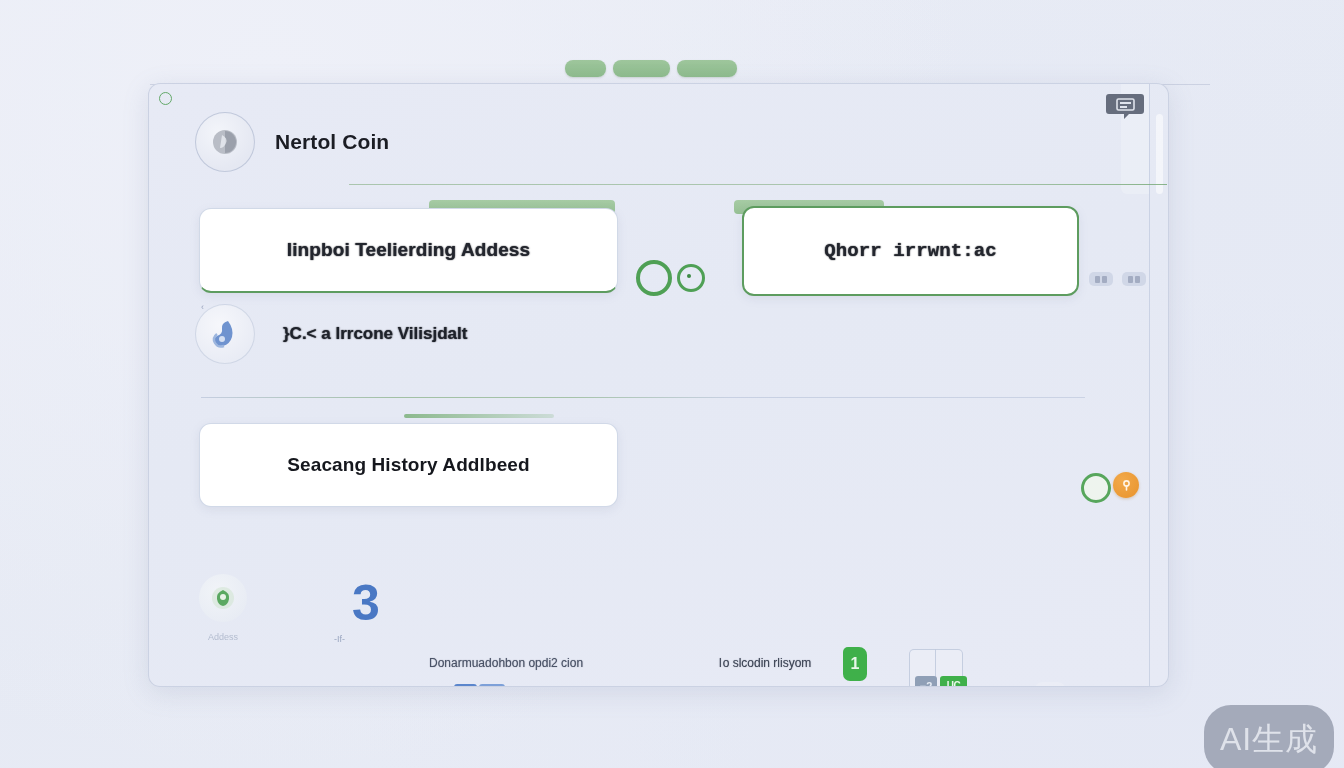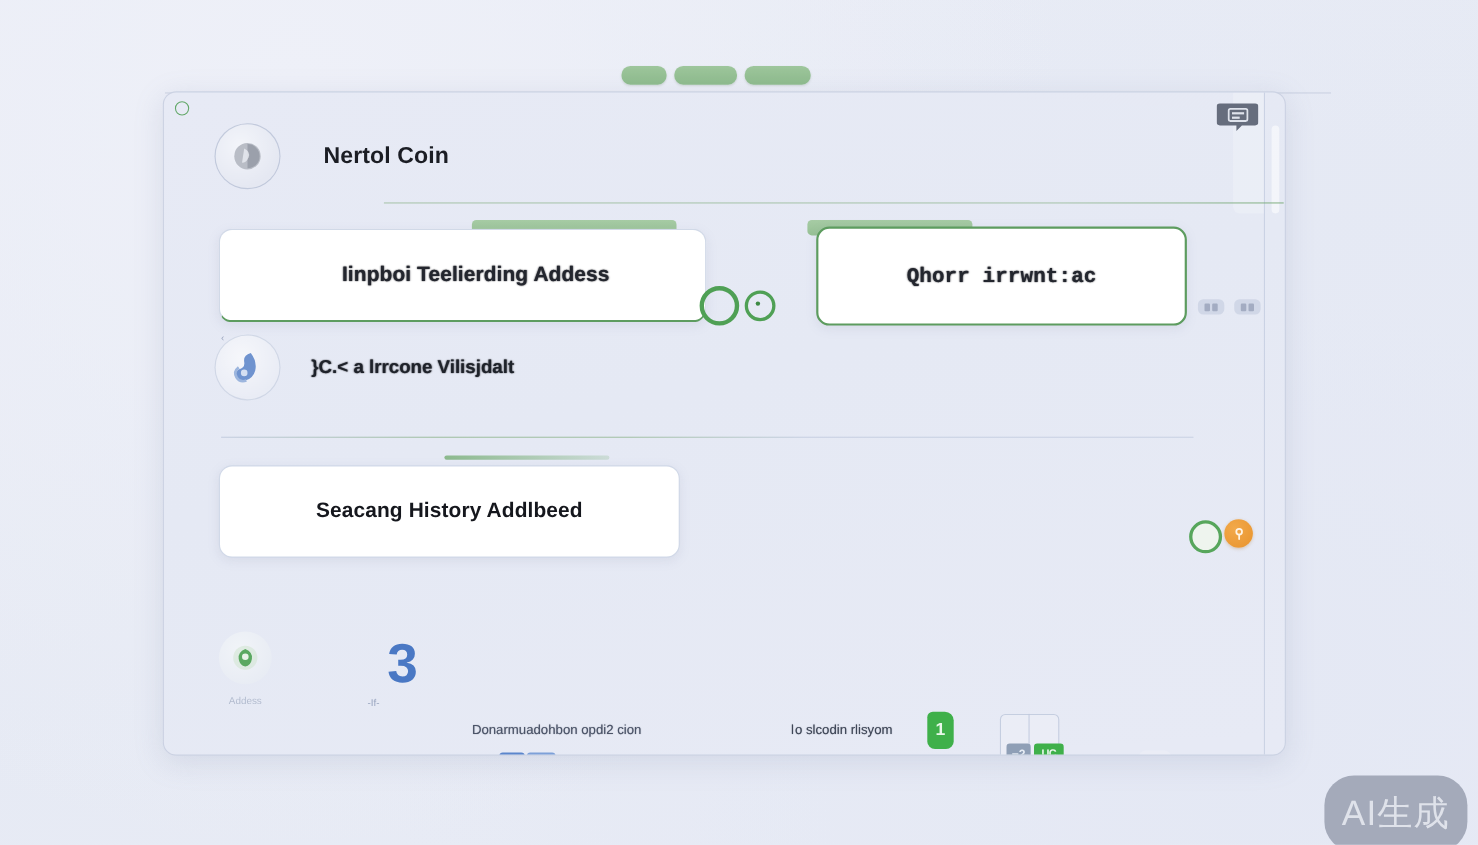--- a/index.html
+++ b/index.html
@@ -56,21 +56,21 @@
     position:absolute;right:5px;top:30px;width:7px;height:80px;
     border-radius:4px;background:rgba(255,255,255,.55);
   }
   .small-ring{
     position:absolute;left:10px;top:8px;width:11px;height:11px;
     border-radius:50%;border:1.6px solid #63a869;
   }
   
   .chat-icon{position:absolute;right:24px;top:7px;width:38px;height:32px;}
   
-  .hdr{position:absolute;left:46px;top:28px;display:flex;align-items:center;gap:39px;}
+  .hdr{position:absolute;left:46px;top:28px;display:flex;align-items:center;gap:20px;}
   .avatar-lg{
     width:58px;height:58px;border-radius:50%;
     background:radial-gradient(circle at 38% 34%,#f3f5fa 0%,#e5e8f2 70%);
     border:1px solid rgba(176,186,210,.7);
     display:flex;align-items:center;justify-content:center;
   }
   .hdr-title{font-size:21px;font-weight:700;color:#1b1d24;letter-spacing:.1px;}
   .hdr-rule{
     position:absolute;left:200px;top:100px;width:818px;height:1px;
     background:linear-gradient(90deg,rgba(150,185,150,.75) 0%,rgba(150,185,150,.75) 75%,rgba(120,170,120,.85) 100%);
@@ -84,21 +84,20 @@
     color:#15171d;
   }
   .card .card-label{font-size:19px;font-weight:700;letter-spacing:.1px;}
   .card.blurry .card-label{
     font-weight:600;color:#23262e;
     text-shadow:0 0 1.1px rgba(0,0,0,.55),0.6px 0 1.4px rgba(40,40,50,.38),-0.6px 0 1.4px rgba(40,40,50,.32);
     filter:blur(.28px);
   }
   .card.green-underline{
     border-bottom:2px solid #5d9c5f;
-    padding-left:24px;
   }
   .card.green-frame{
     border:2px solid #5d9c5f;
   }
   
   .nub{
     position:absolute;height:14px;border-radius:4px;
     background:linear-gradient(180deg,#a6cba4,#96c094);
   }
   

